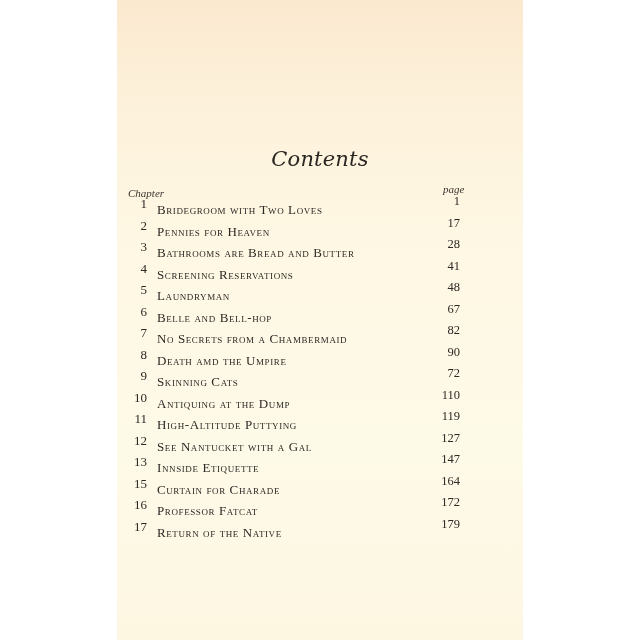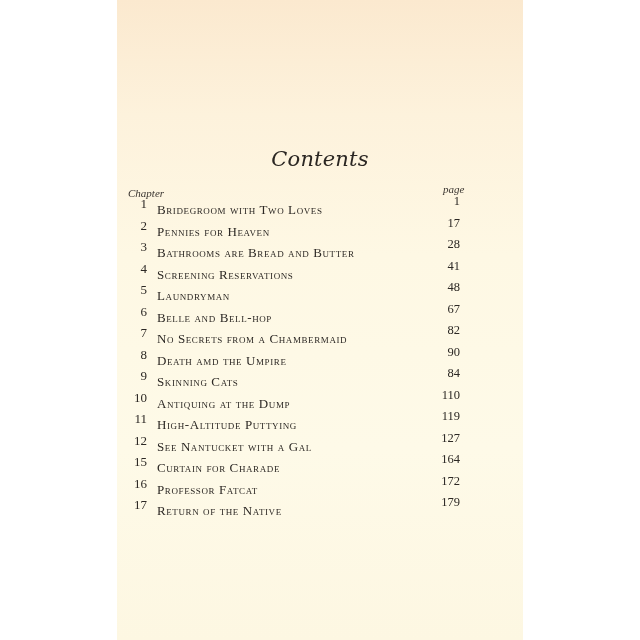--- a/index.html
+++ b/index.html
@@ -122,36 +122,41 @@
         <span class="pg">82</span>
       </div>
     <div class="row">
         <span class="num">8</span>
         <span class="ttl">Death amd the Umpire</span>
         <span class="pg">90</span>
       </div>
     <div class="row">
         <span class="num">9</span>
         <span class="ttl">Skinning Cats</span>
-        <span class="pg">84</span>
+        <span class="pg">72</span>
       </div>
     <div class="row">
         <span class="num">10</span>
         <span class="ttl">Antiquing at the Dump</span>
         <span class="pg">110</span>
       </div>
     <div class="row">
         <span class="num">11</span>
         <span class="ttl">High-Altitude Puttying</span>
         <span class="pg">119</span>
       </div>
     <div class="row">
         <span class="num">12</span>
         <span class="ttl">See Nantucket with a Gal</span>
         <span class="pg">127</span>
+      </div>
+    <div class="row">
+        <span class="num">13</span>
+        <span class="ttl">Innside Etiquette</span>
+        <span class="pg">147</span>
       </div>
     <div class="row">
         <span class="num">15</span>
         <span class="ttl">Curtain for Charade</span>
         <span class="pg">164</span>
       </div>
     <div class="row">
         <span class="num">16</span>
         <span class="ttl">Professor Fatcat</span>
         <span class="pg">172</span>

